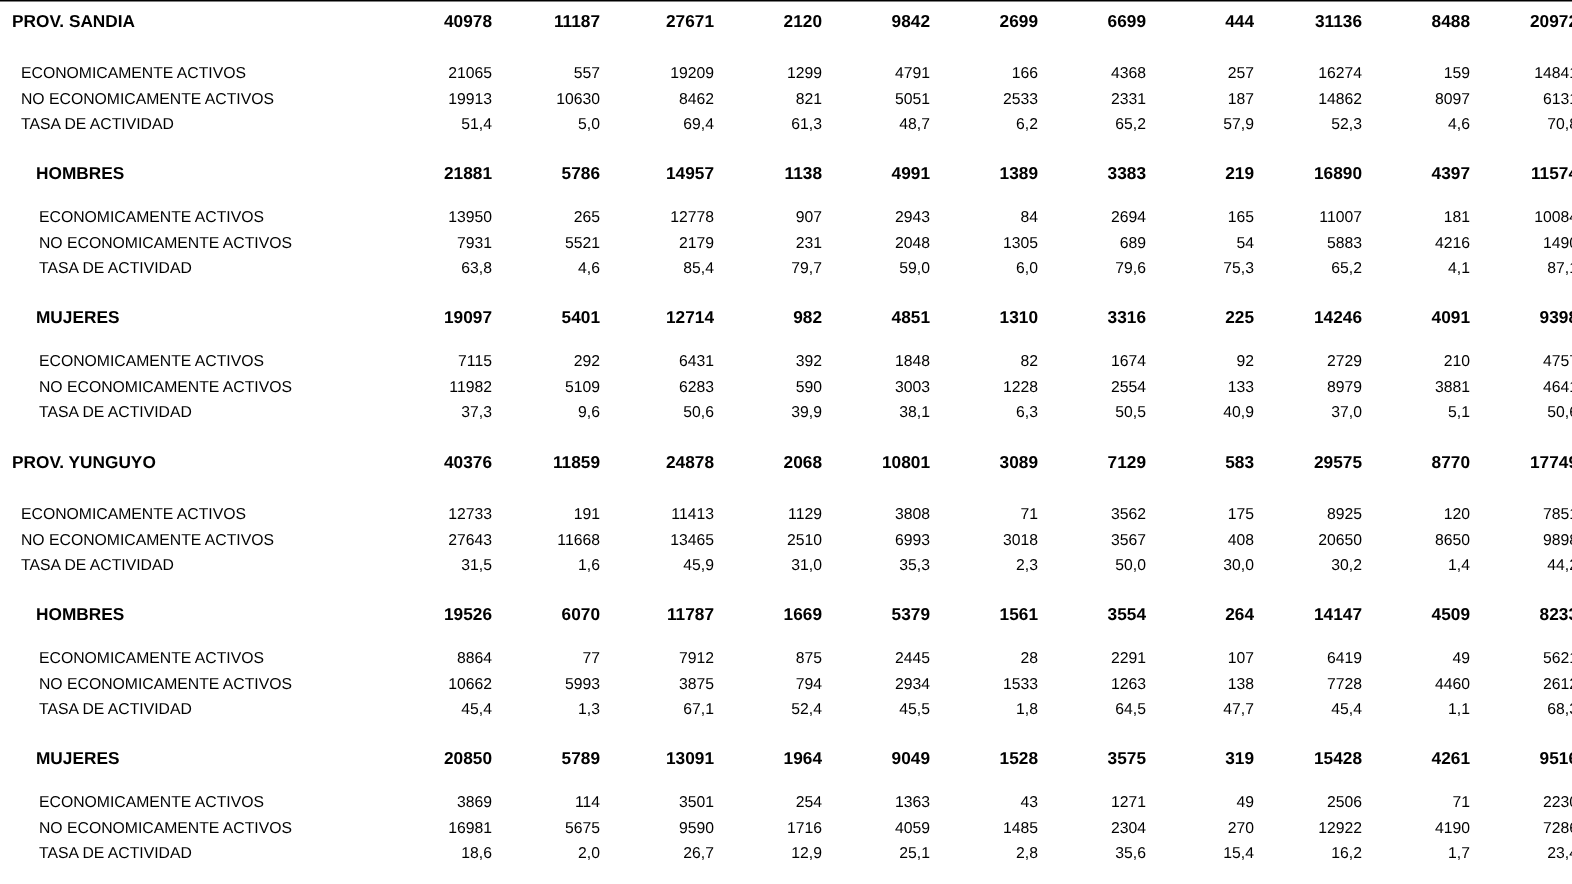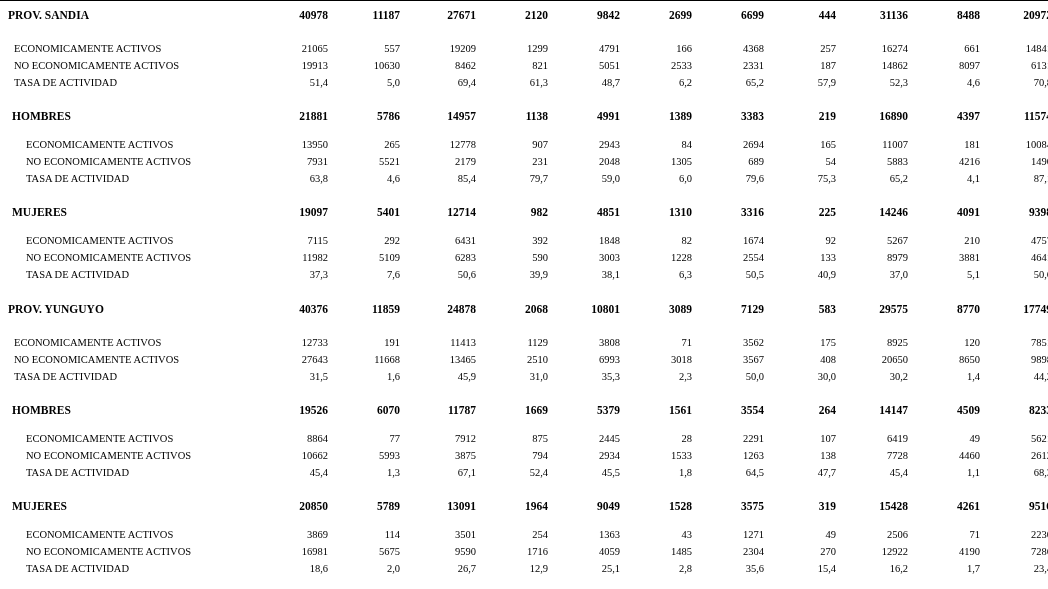--- a/index.html
+++ b/index.html
@@ -10,21 +10,20 @@
   body {
     font-family: "Liberation Sans", sans-serif;
     color: #000000;
   }
   #sheet {
     position: relative;
     width: 1048px;
     height: 589px;
     background: #ffffff;
     overflow: hidden;
-    font-family: Liberation Serif, serif;
   }
   table.stats {
     border-collapse: collapse;
     width: 1048px;
     table-layout: fixed;
   }
   table.stats td {
     padding: 0;
     vertical-align: middle;
     white-space: nowrap;
@@ -50,21 +49,21 @@
     font-size: 11.5px;
     height: 27px;
   }
   tr.head-row td.label { padding-left: 8px; }
 
   tr.sub-head-row td {
     font-weight: bold;
     font-size: 11.5px;
     height: 26px;
   }
-  tr.sub-head-row td.label { padding-left: 12px; }
+  tr.sub-head-row td.label { padding-left: 24px; }
 
   tr.data-row td {
     font-weight: normal;
     font-size: 10.5px;
     height: 17px;
   }
   tr.data-row td.label { padding-left: 14px; }
   tr.data-row.indent td.label { padding-left: 26px; }
 
   tr.spacer-row td { height: 12px; }
@@ -123,21 +122,21 @@
         <td class="label">ECONOMICAMENTE ACTIVOS</td>
         <td class="num">21065</td>
         <td class="num">557</td>
         <td class="num">19209</td>
         <td class="num">1299</td>
         <td class="num">4791</td>
         <td class="num">166</td>
         <td class="num">4368</td>
         <td class="num">257</td>
         <td class="num">16274</td>
-        <td class="num">661</td>
+        <td class="num">159</td>
         <td class="num">14841</td>
 
       </tr>
       <tr class="data-row">
         <td class="label">NO ECONOMICAMENTE ACTIVOS</td>
         <td class="num">19913</td>
         <td class="num">10630</td>
         <td class="num">8462</td>
         <td class="num">821</td>
         <td class="num">5051</td>
@@ -256,21 +255,21 @@
       <tr class="data-row indent">
         <td class="label">ECONOMICAMENTE ACTIVOS</td>
         <td class="num">7115</td>
         <td class="num">292</td>
         <td class="num">6431</td>
         <td class="num">392</td>
         <td class="num">1848</td>
         <td class="num">82</td>
         <td class="num">1674</td>
         <td class="num">92</td>
-        <td class="num">5267</td>
+        <td class="num">2729</td>
         <td class="num">210</td>
         <td class="num">4757</td>
 
       </tr>
       <tr class="data-row indent">
         <td class="label">NO ECONOMICAMENTE ACTIVOS</td>
         <td class="num">11982</td>
         <td class="num">5109</td>
         <td class="num">6283</td>
         <td class="num">590</td>
@@ -279,21 +278,21 @@
         <td class="num">2554</td>
         <td class="num">133</td>
         <td class="num">8979</td>
         <td class="num">3881</td>
         <td class="num">4641</td>
 
       </tr>
       <tr class="data-row indent">
         <td class="label">TASA DE ACTIVIDAD</td>
         <td class="num">37,3</td>
-        <td class="num">7,6</td>
+        <td class="num">9,6</td>
         <td class="num">50,6</td>
         <td class="num">39,9</td>
         <td class="num">38,1</td>
         <td class="num">6,3</td>
         <td class="num">50,5</td>
         <td class="num">40,9</td>
         <td class="num">37,0</td>
         <td class="num">5,1</td>
         <td class="num">50,6</td>
 

